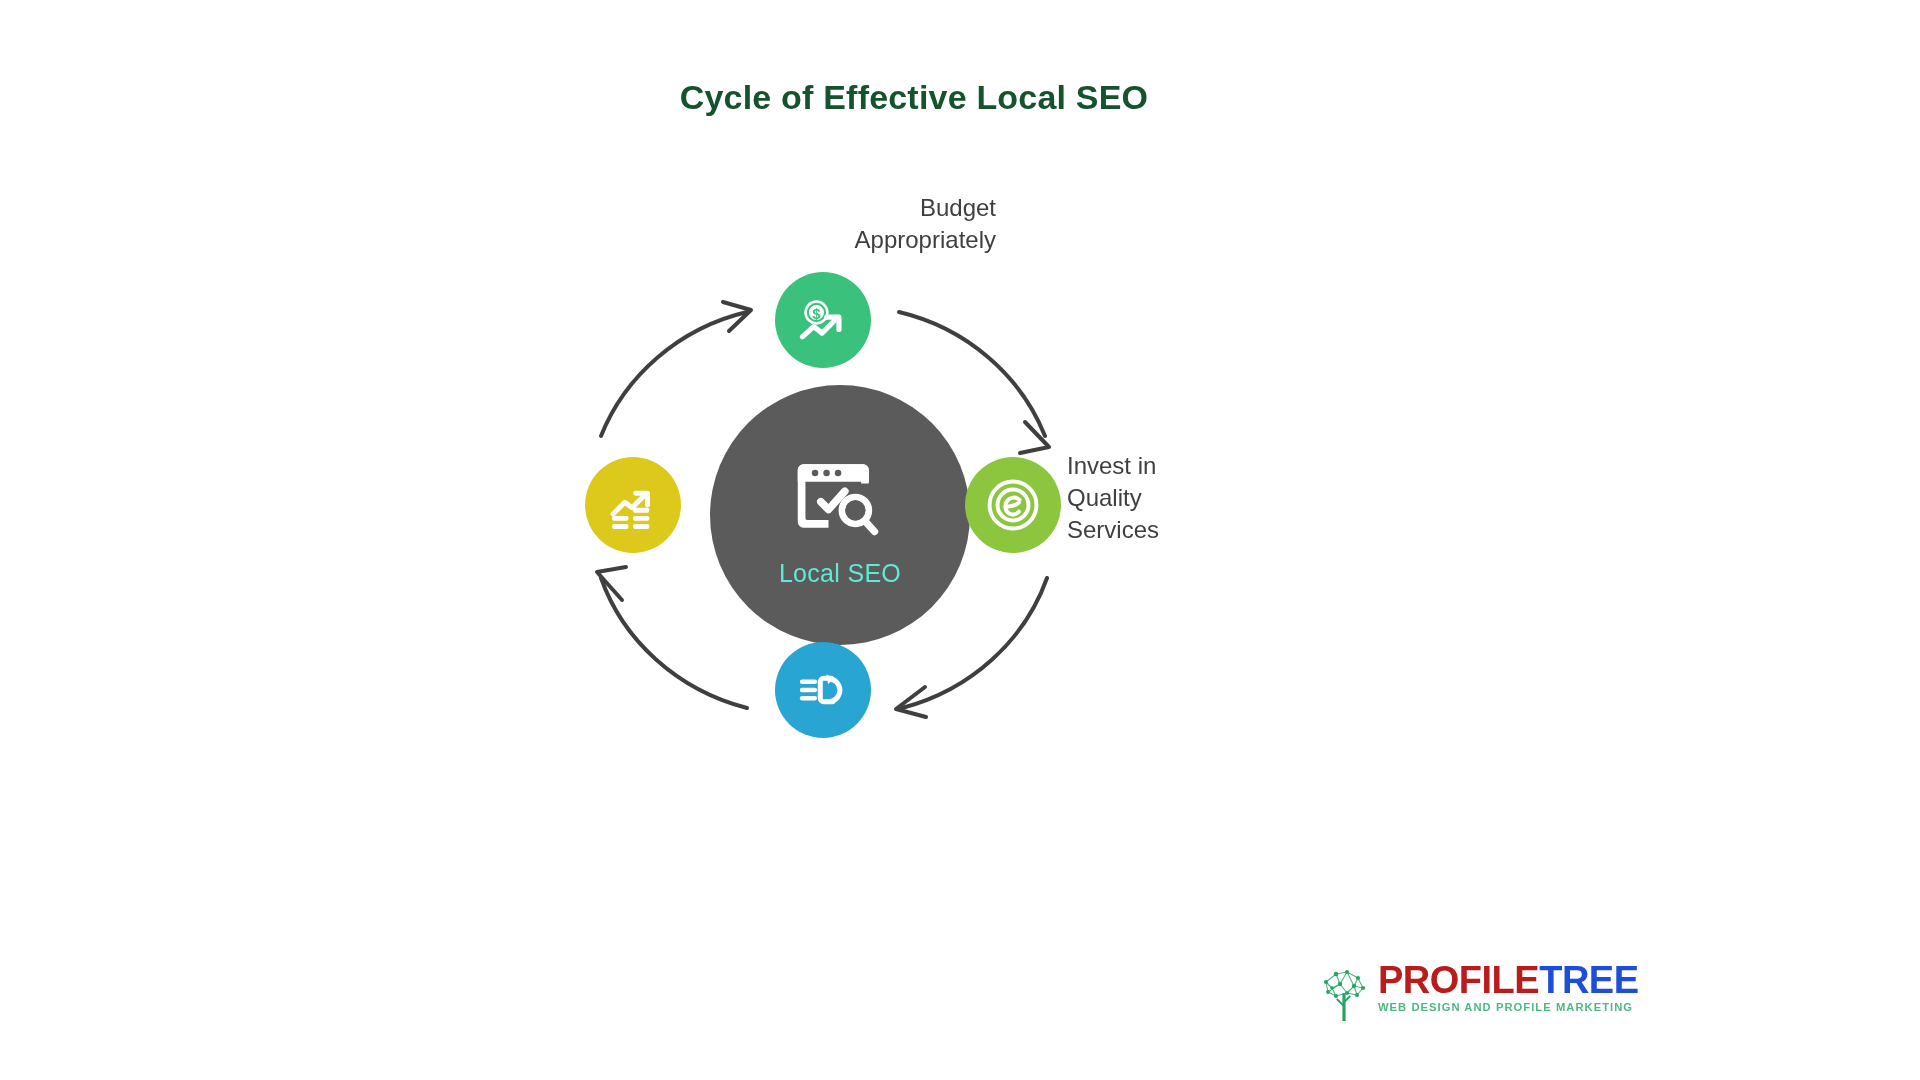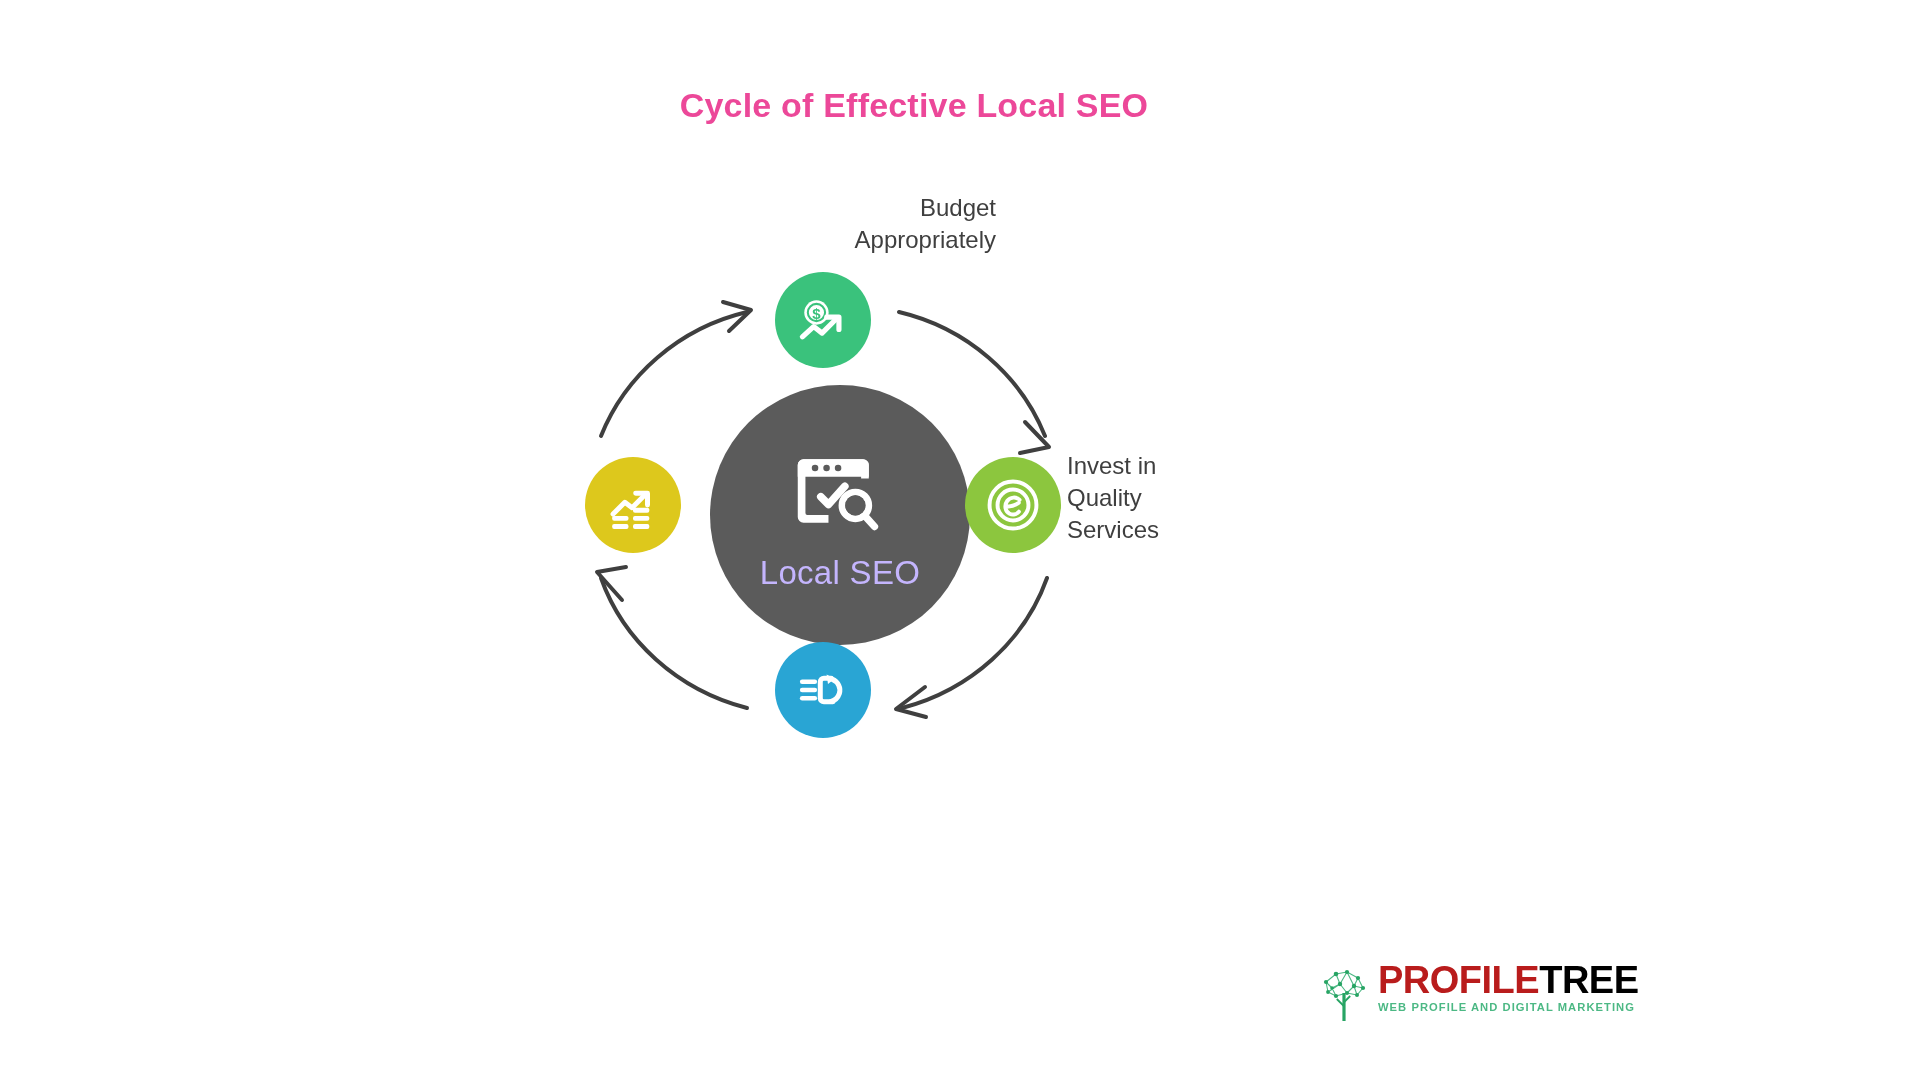--- a/index.html
+++ b/index.html
@@ -20,26 +20,26 @@
     left: 0; top: 0;
     width: 1920px;
     height: 1080px;
     background: #ffffff;
   }
 
   
   #page-title {
     position: absolute;
     left: 0;
-    top: 86px;
+    top: 78px;
     width: 1828px;
     text-align: center;
     font-size: 34px;
     font-weight: bold;
-    color: #ec4899;
+    color: #14532d;
     letter-spacing: 0.2px;
   }
 
   
   #diagram {
     position: absolute;
     left: 455px;
     top: 200px;
     width: 1010px;
     height: 790px;
@@ -67,22 +67,22 @@
     align-items: center;
     justify-content: center;
   }
   #center-hub .hub-icon {
     width: 96px;
     height: 96px;
     margin-top: 6px;
   }
   #center-hub .hub-label {
     margin-top: 14px;
-    color: #c4b5fd;
-    font-size: 33px;
+    color: #5eead4;
+    font-size: 25px;
     letter-spacing: 0.3px;
   }
 
   
   .node-circle {
     position: absolute;
     border-radius: 50%;
     display: flex;
     align-items: center;
     justify-content: center;
@@ -173,21 +173,21 @@
     justify-content: flex-start;
   }
   #brand-logo .wordmark {
     font-size: 38px;
     font-weight: bold;
     line-height: 0.95;
     letter-spacing: -0.5px;
     white-space: nowrap;
   }
   #brand-logo .wordmark .w-primary { color: #b91c1c; }
-  #brand-logo .wordmark .w-secondary { color: #000000; font-weight: bold; }
+  #brand-logo .wordmark .w-secondary { color: #1d4ed8; font-weight: bold; }
   #brand-logo .tagline {
     margin-top: 3px;
     font-size: 11.2px;
     font-weight: bold;
     letter-spacing: 1.05px;
     color: #4cb884;
     white-space: nowrap;
   }
 </style>
 </head>
@@ -323,17 +323,17 @@
             <circle cx="24" cy="22" r="2.2"></circle>
           <circle cx="38" cy="24" r="2.2"></circle>
             <circle cx="16" cy="26" r="1.8"></circle>
         </g>
         <path d="M26.4 31 h3.2 v28 h-3.2 z" fill="#27a464"></path>
         <path d="M27.8 44 l-7 -7 M28.2 40 l6 -6" stroke="#27a464" stroke-width="1.8" fill="none"></path>
       </svg>
     </span>
     <span class="logo-text">
       <span class="wordmark"><span class="w-primary">PROFILE</span><span class="w-secondary">TREE</span></span>
-      <span class="tagline">WEB PROFILE AND DIGITAL MARKETING</span>
+      <span class="tagline">WEB DESIGN AND PROFILE MARKETING</span>
     </span>
   </div>
 
 </div>
 
 </body></html>

